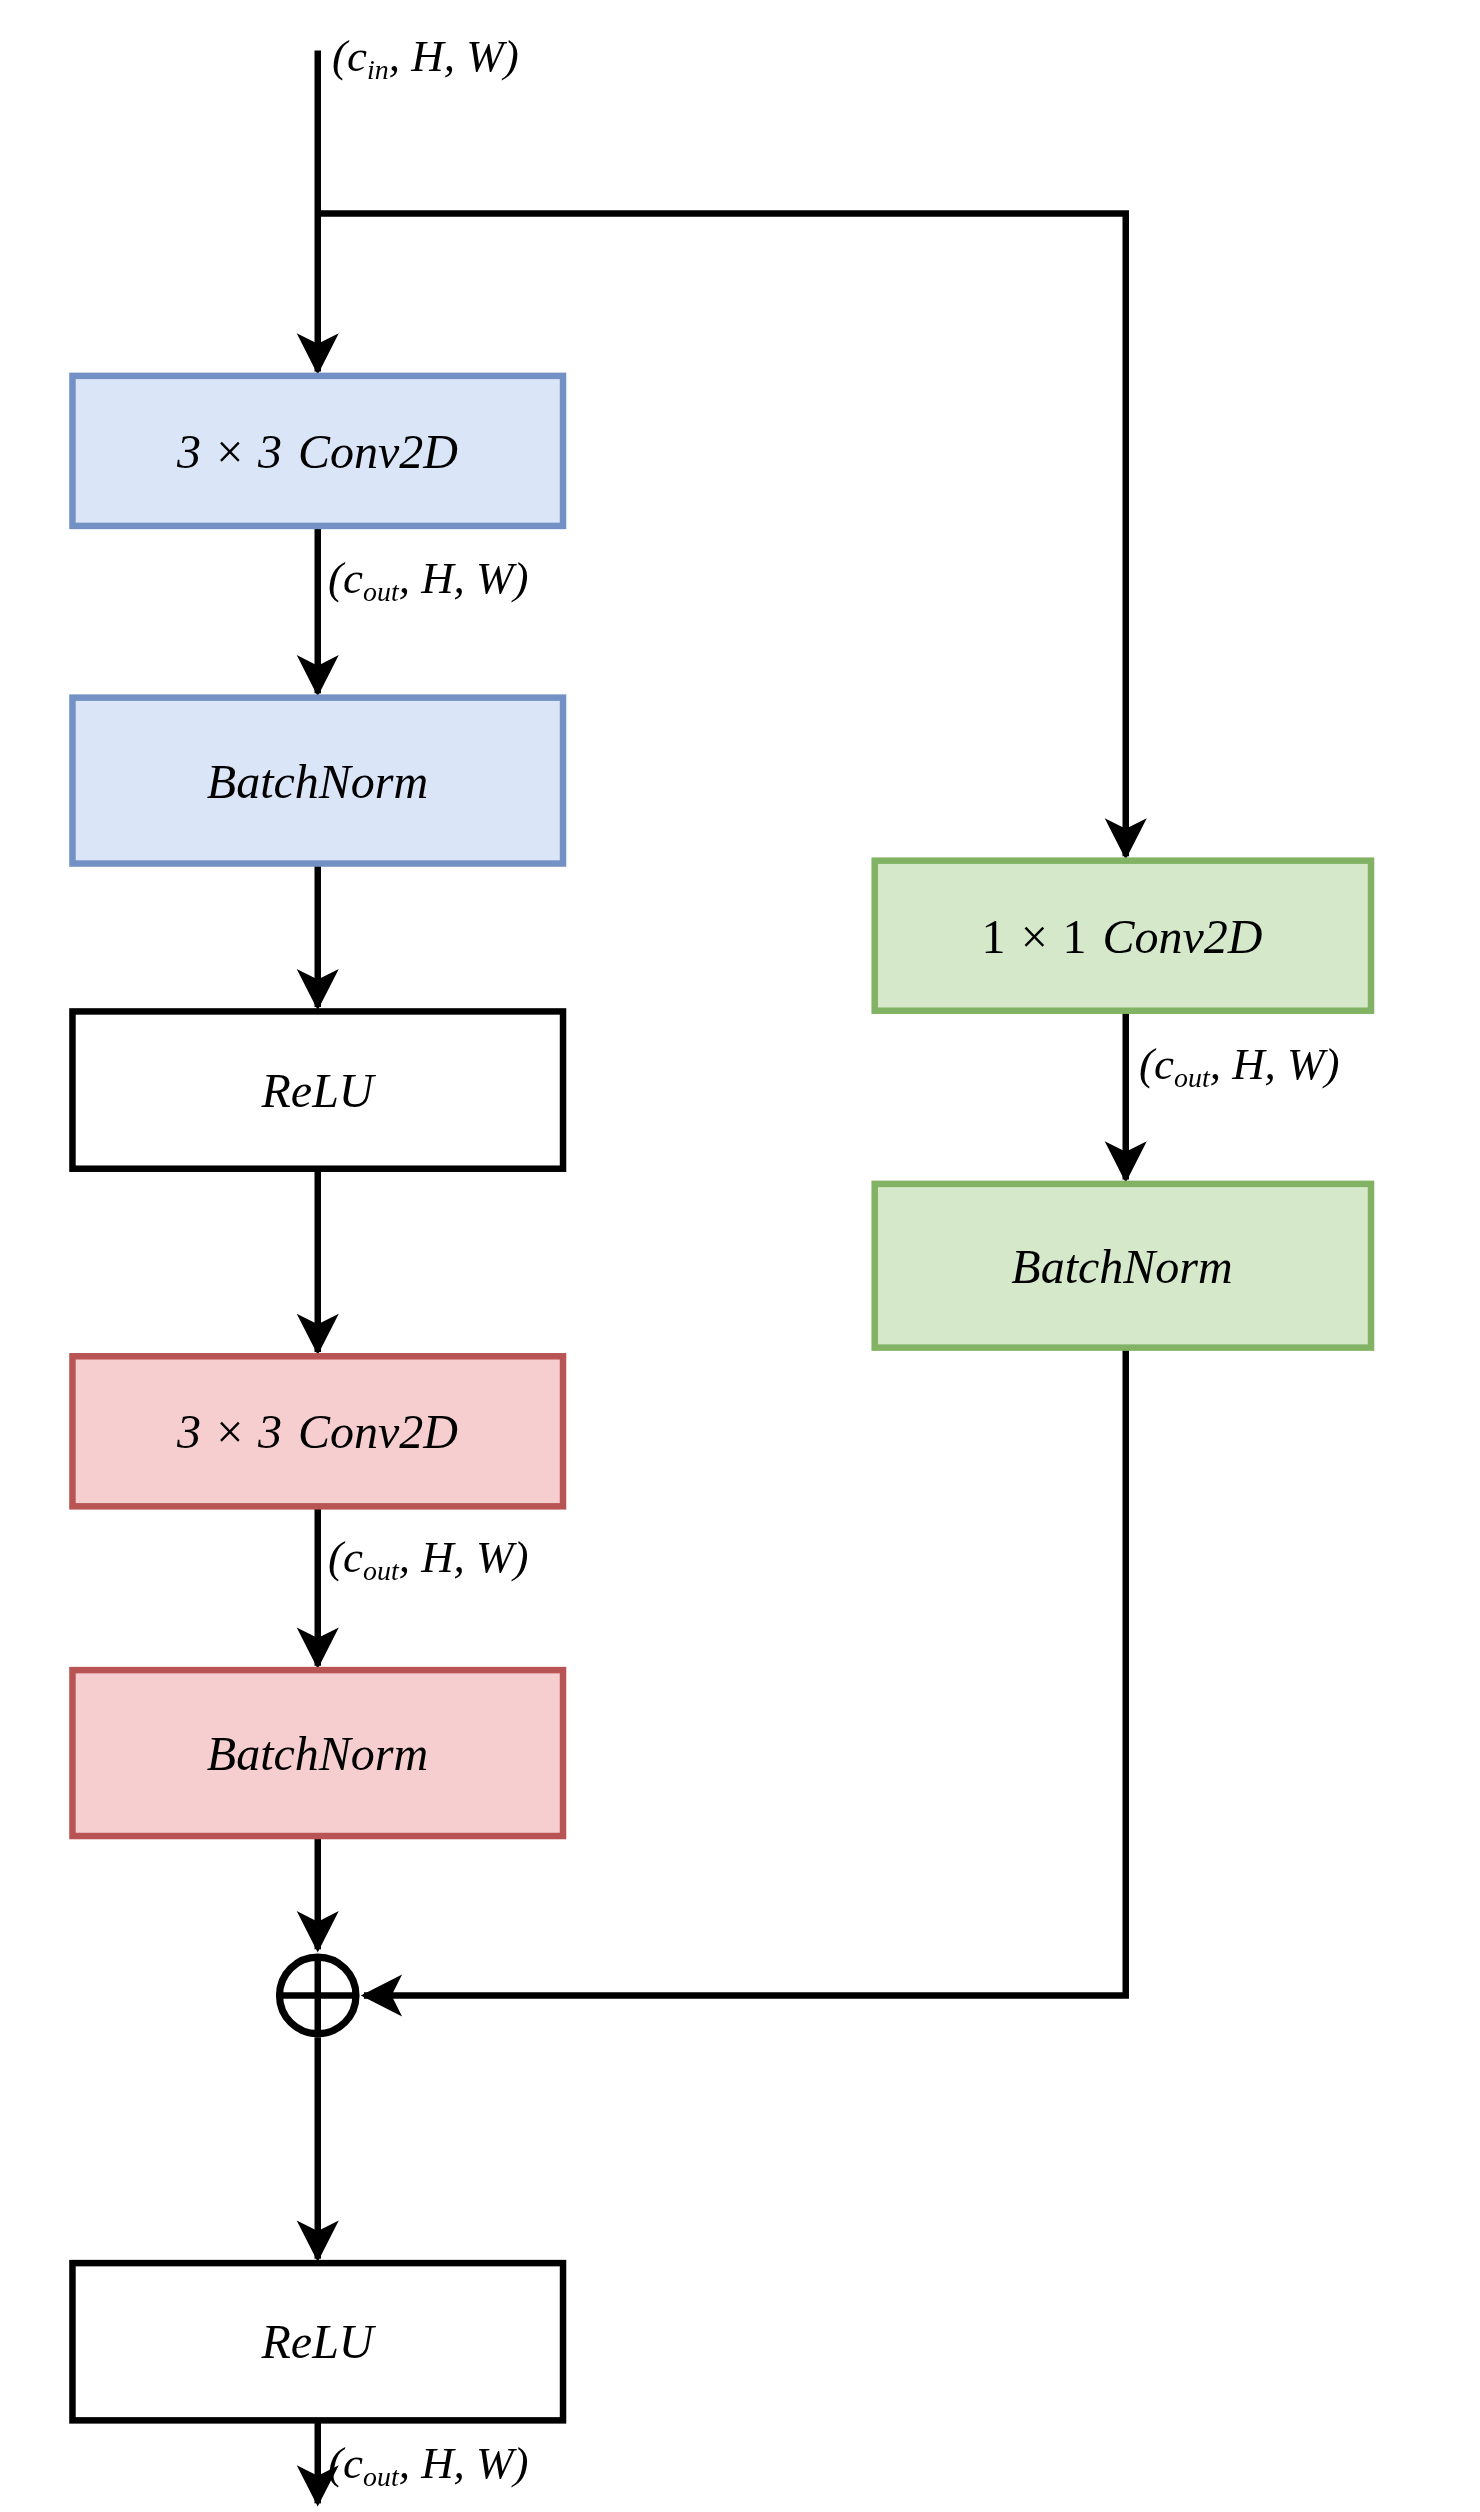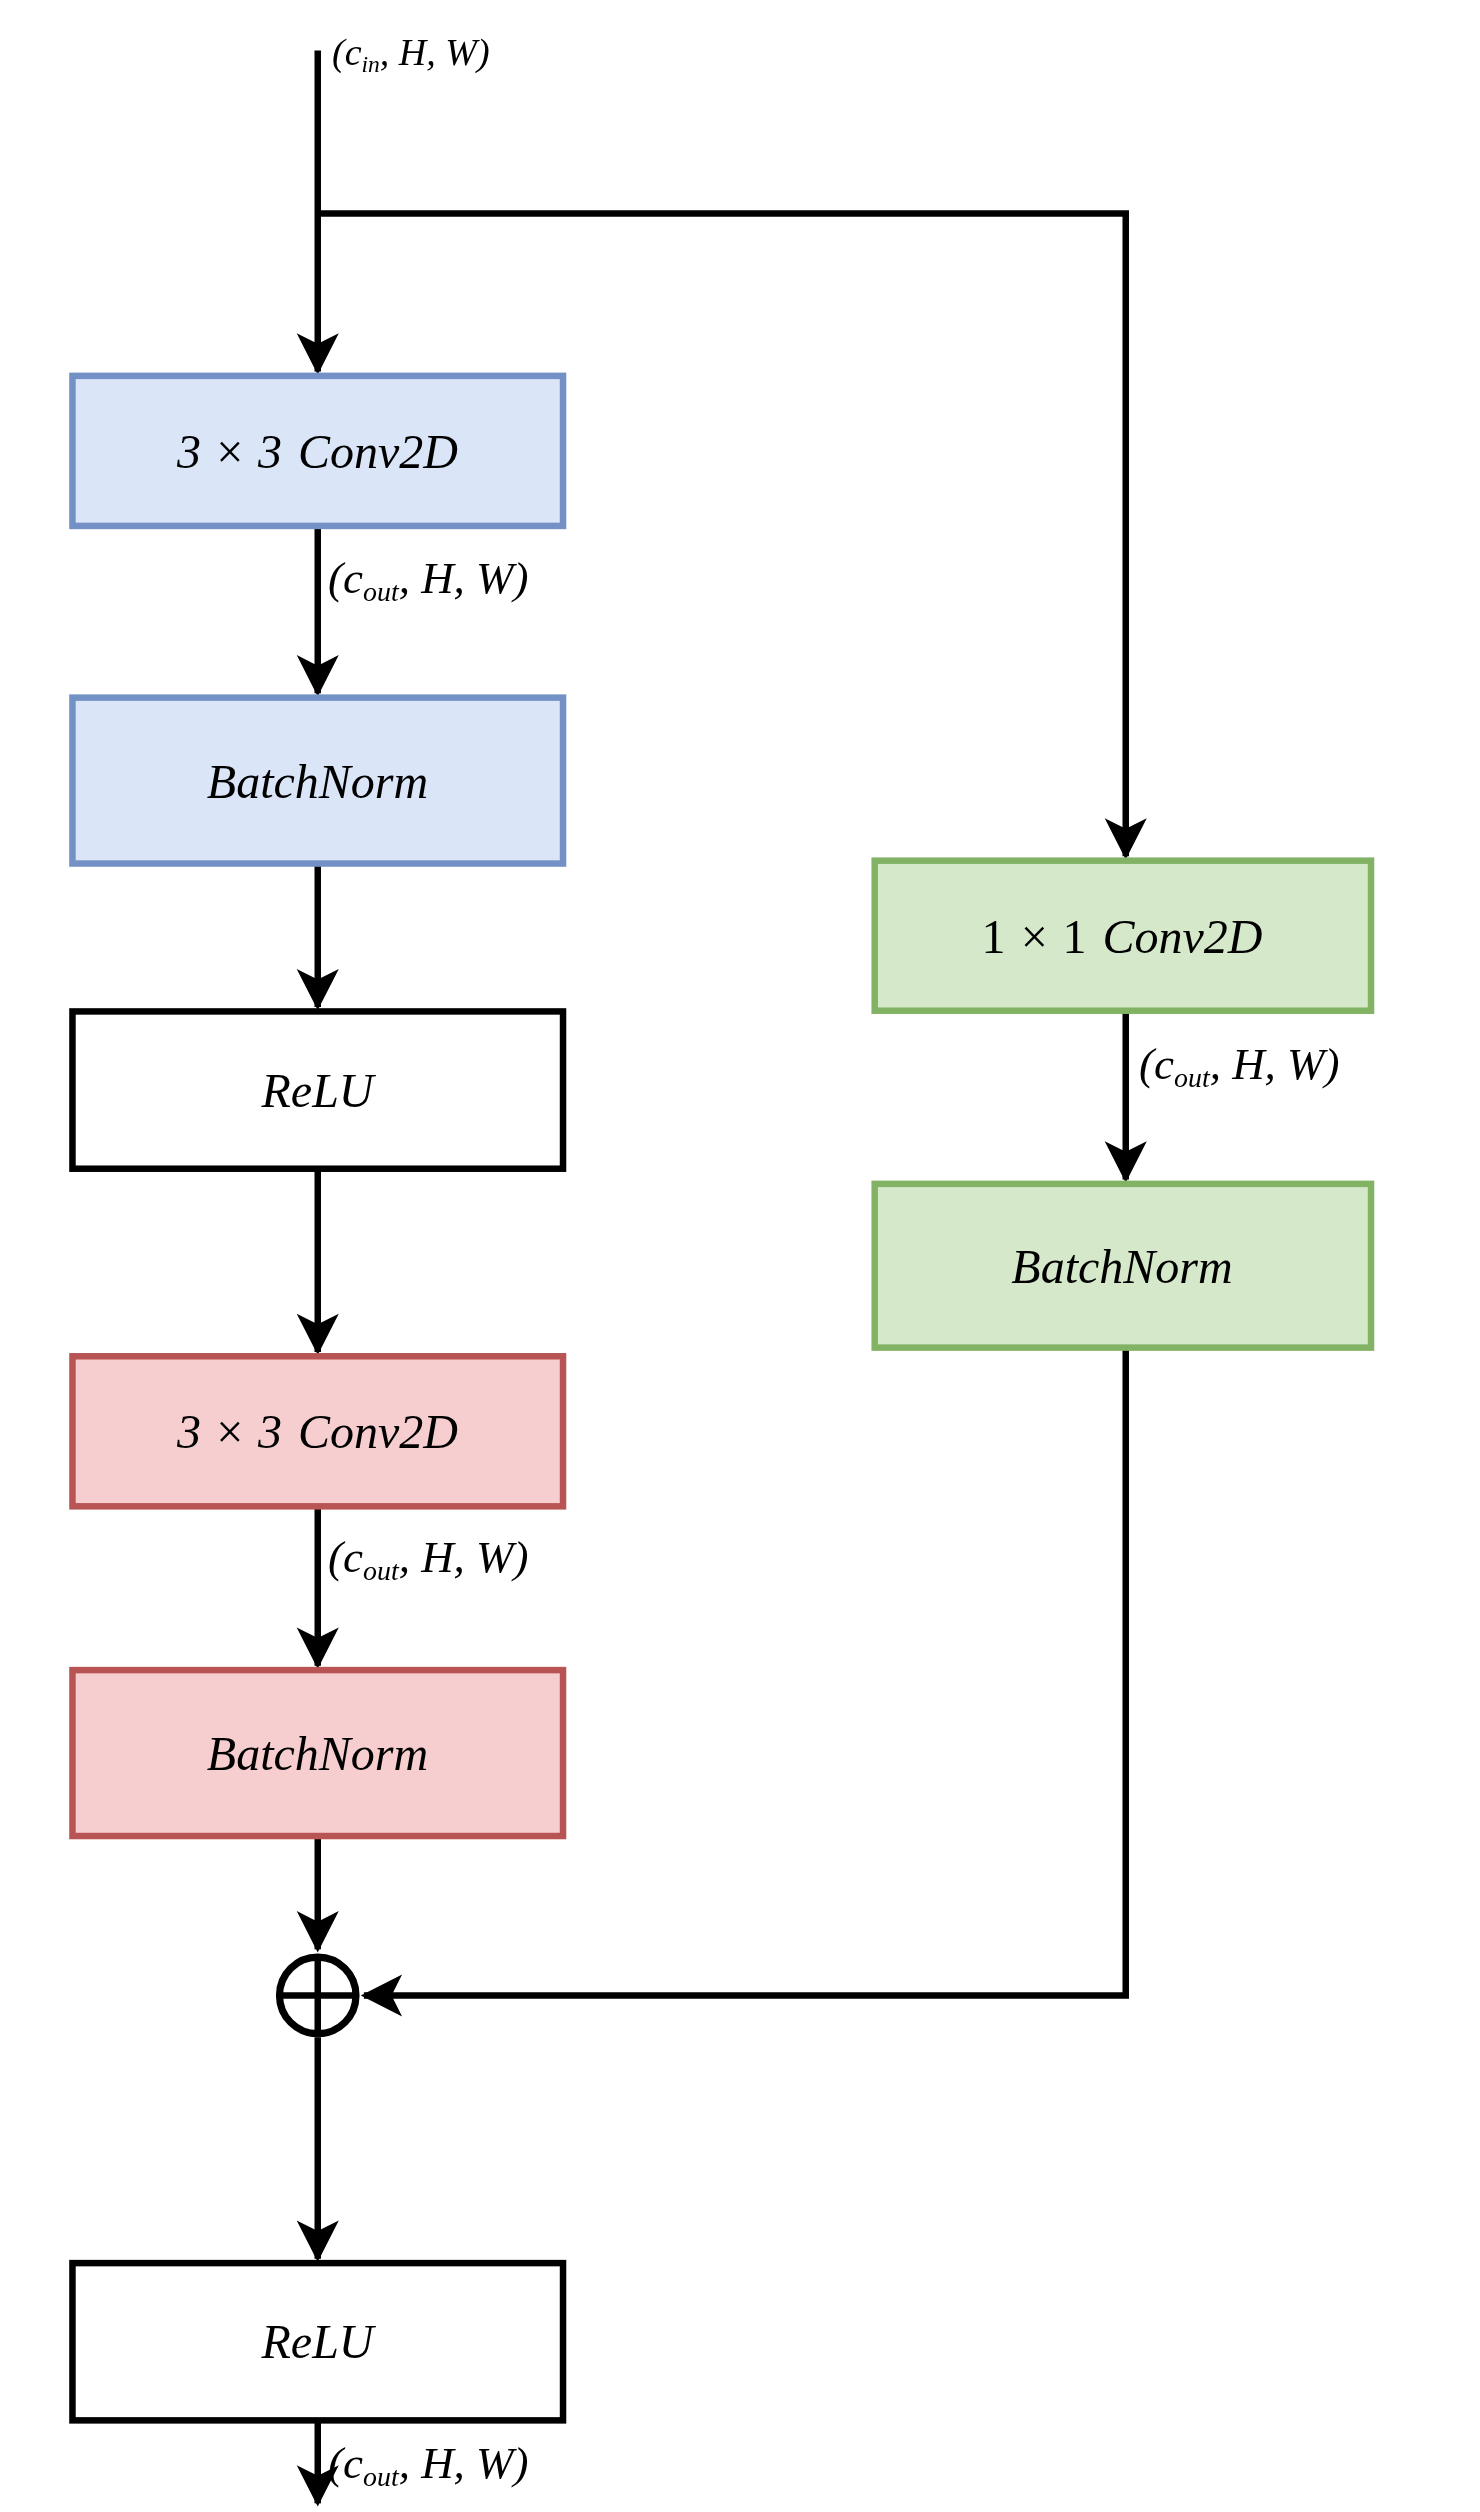--- a/index.html
+++ b/index.html
@@ -107,21 +107,21 @@
     <span class="upr">1</span>
     <span style="padding:0 12.3px;">×</span>
     <span class="upr">1</span>
     <span style="padding-left:16px;">Conv2D</span>
   </div>
 
   <div class="node-label" style="left:874px;top:1184px;width:496px;height:164px;font-size:48px;">
     <span>BatchNorm</span>
   </div>
 
-  <div class="edge-label" style="left:332px;top:30px;font-size:38px;">
+  <div class="edge-label" style="left:332px;top:30px;font-size:45px;">
     <span>(</span><span>c</span><span class="sub">in</span><span>, H, W</span><span>)</span>
   </div>
 
   <div class="edge-label" style="left:328px;top:552px;font-size:45px;">
     <span>(</span><span>c</span><span class="sub">out</span><span>, H, W</span><span>)</span>
   </div>
 
   <div class="edge-label" style="left:328px;top:1531px;font-size:45px;">
     <span>(</span><span>c</span><span class="sub">out</span><span>, H, W</span><span>)</span>
   </div>

